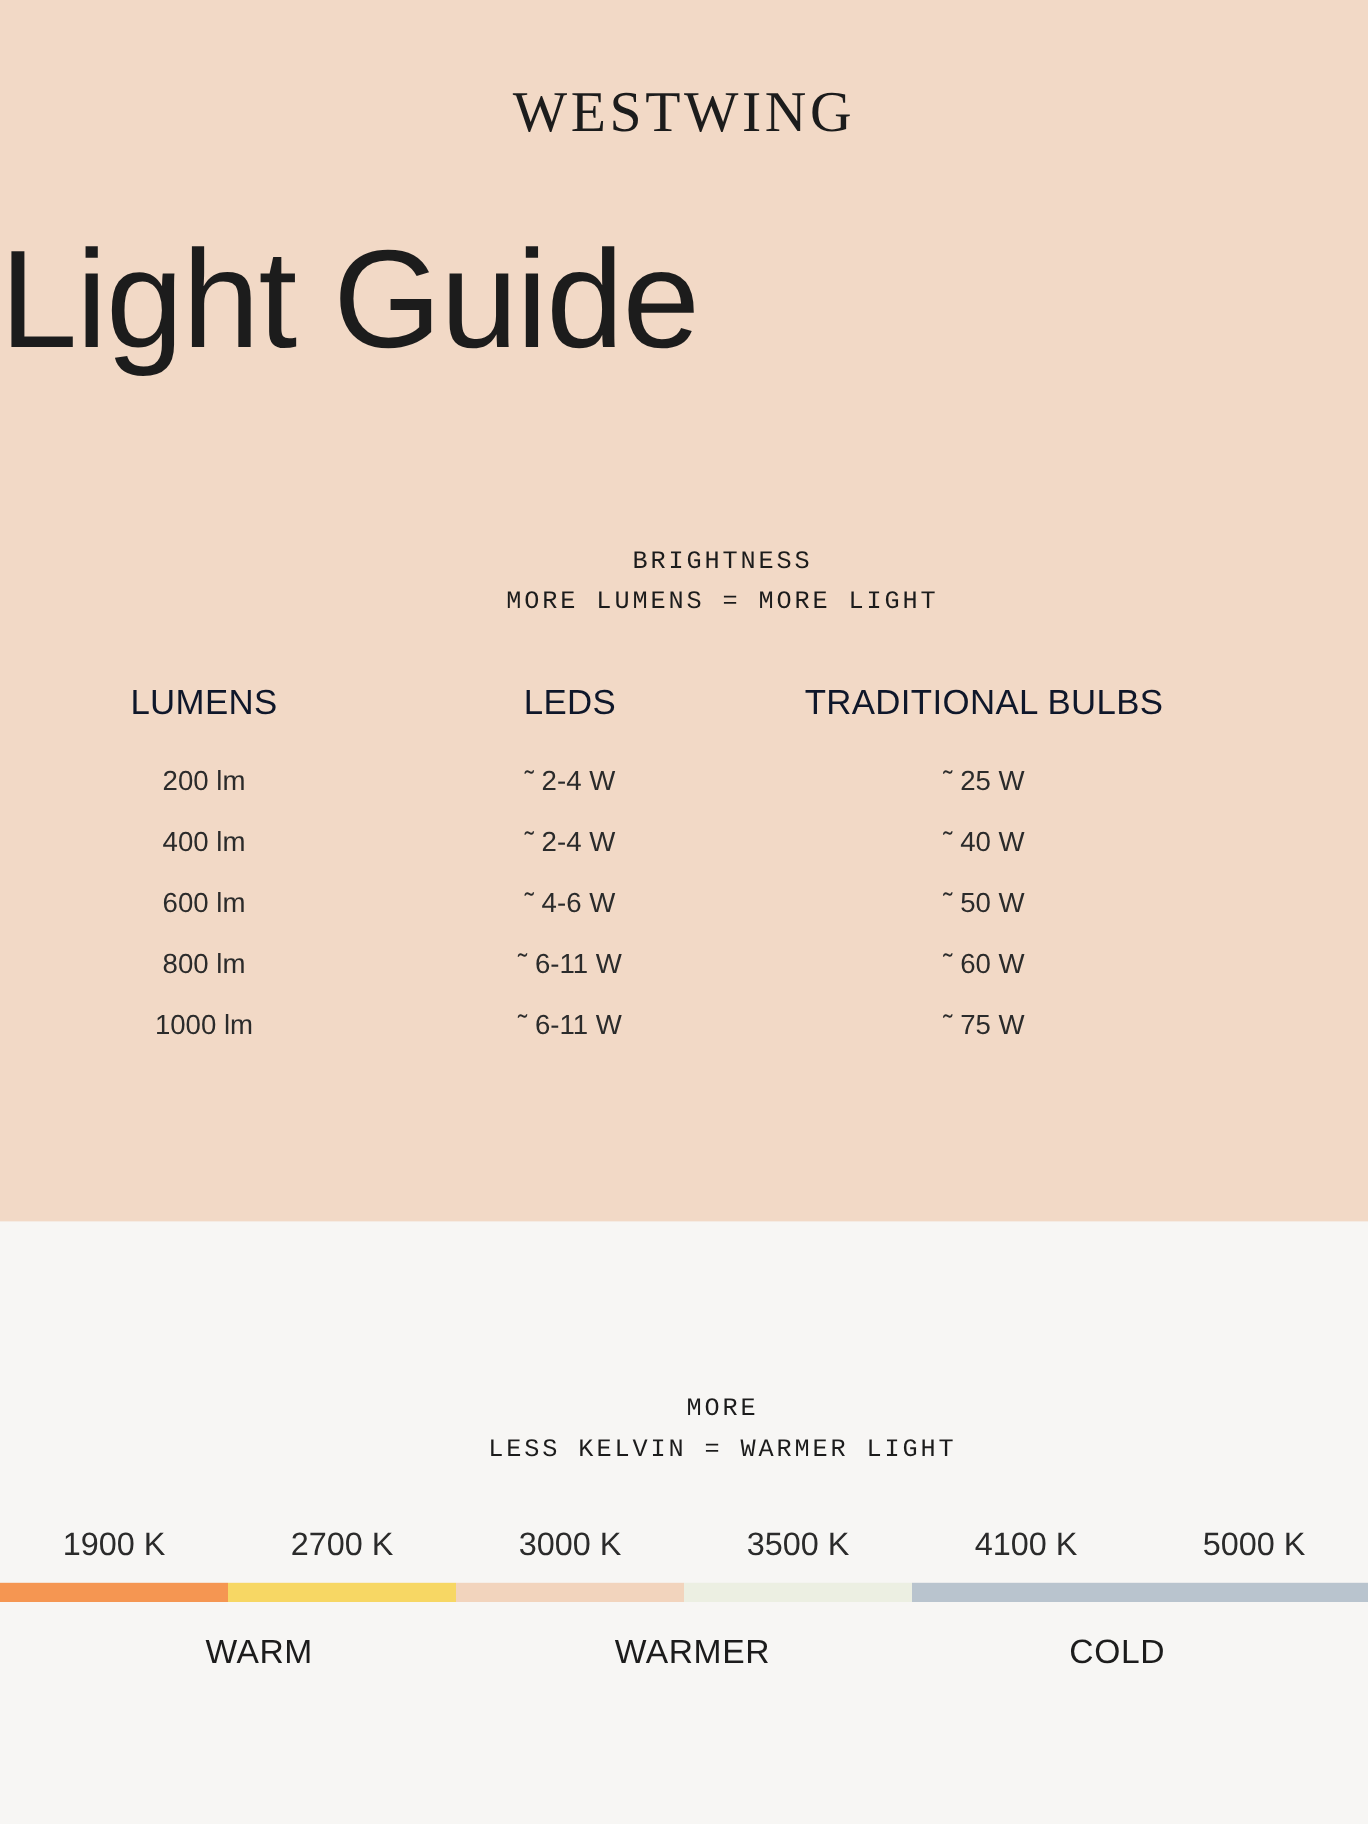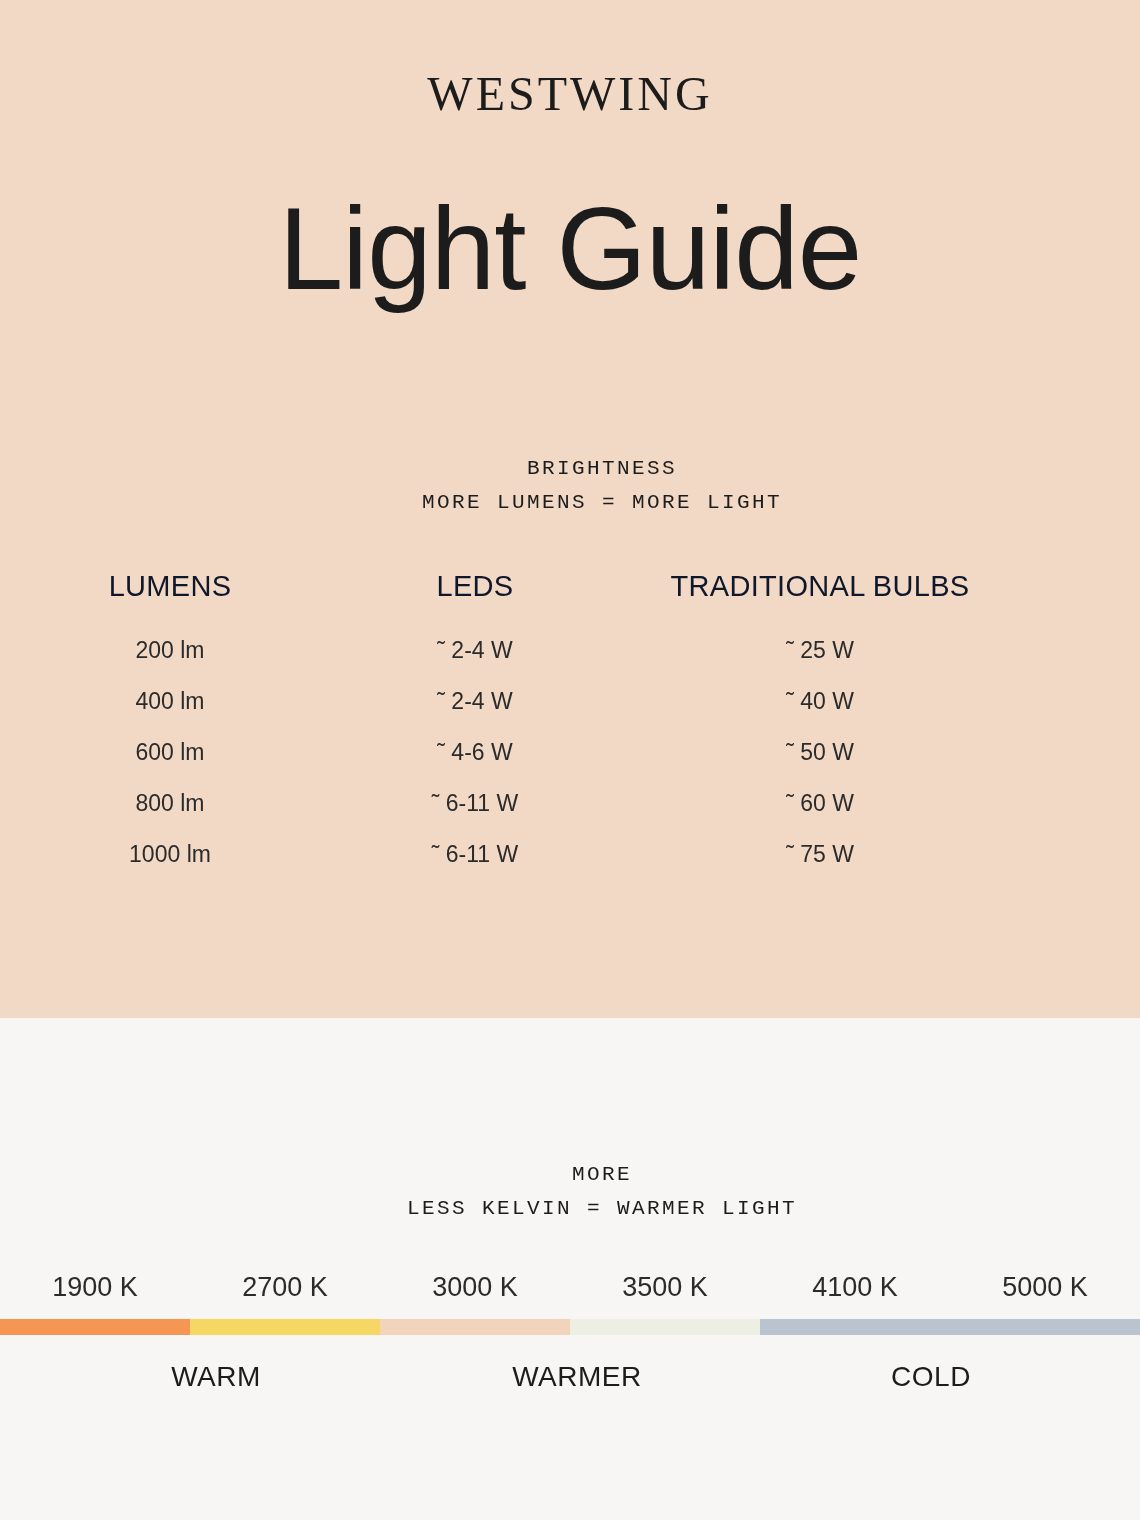--- a/index.html
+++ b/index.html
@@ -40,21 +40,20 @@
     letter-spacing: 3px;
     color: #1c1c1c;
     font-weight: 400;
   }
 
   .main-title {
     position: absolute;
     top: 186px;
     left: 0;
     width: 1140px;
-    text-align: center;
     font-size: 116px;
     line-height: 1.1;
     color: #1c1c1c;
     font-weight: 400;
     letter-spacing: -1px;
   }
 
   .mono-head {
     position: absolute;
     left: 0;

